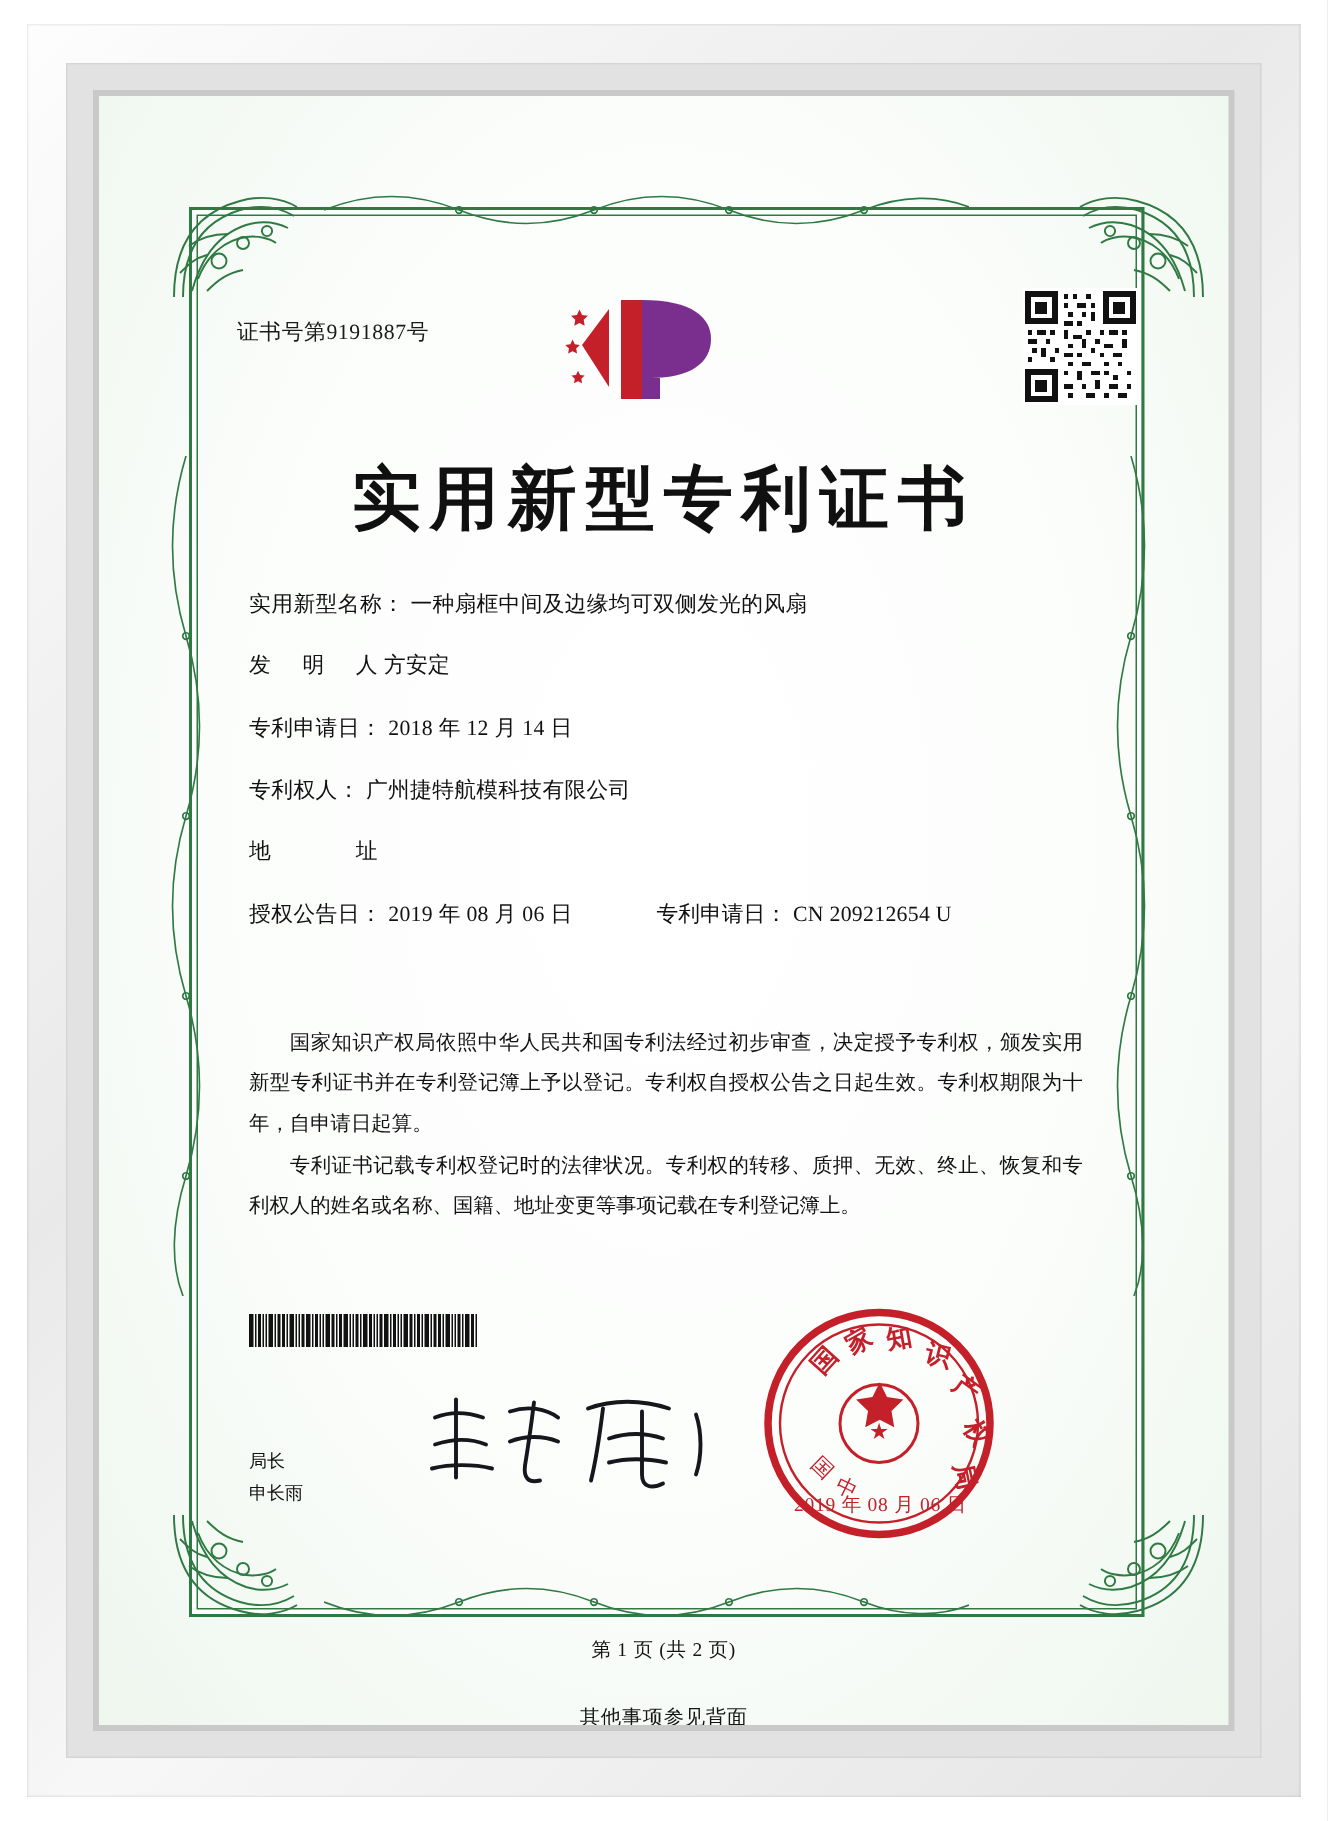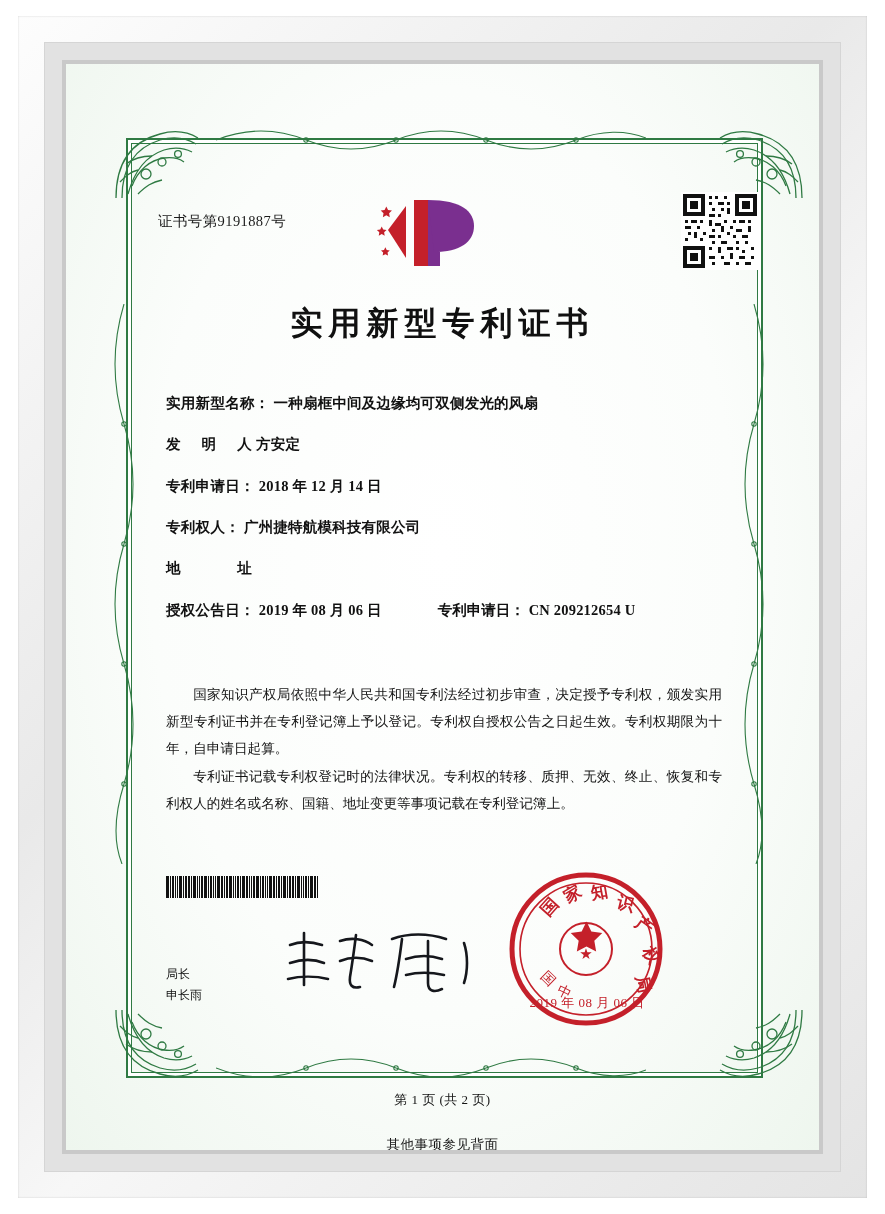--- a/index.html
+++ b/index.html
@@ -98,41 +98,40 @@
     position: absolute;
     right: 60px; top: 128px;
     width: 78px; height: 78px;
   }
   .qr svg { width: 100%; height: 100%; display: block; }
 
   .main-title {
     position: absolute;
     left: 0; right: 0; top: 238px;
     text-align: center;
-    font-size: 32px;
+    font-size: 46px;
     font-weight: bold;
     letter-spacing: 6px;
     color: #101010;
     font-family: "DejaVu Serif", serif;
   }
 
   
   .fields {
     position: absolute;
     left: 100px; top: 330px;
     width: 560px;
   }
   .row {
     display: flex;
     align-items: flex-start;
     margin-bottom: 22.5px;
     font-size: 14.5px;
     color: #111;
     line-height: 1.3;
-    font-weight: bold;
   }
   .row .lbl {
     flex: 0 0 auto;
     white-space: nowrap;
     letter-spacing: .3px;
   }
   .row .lbl.spread {
     display: inline-block;
     width: 86px;
     text-align: justify;

